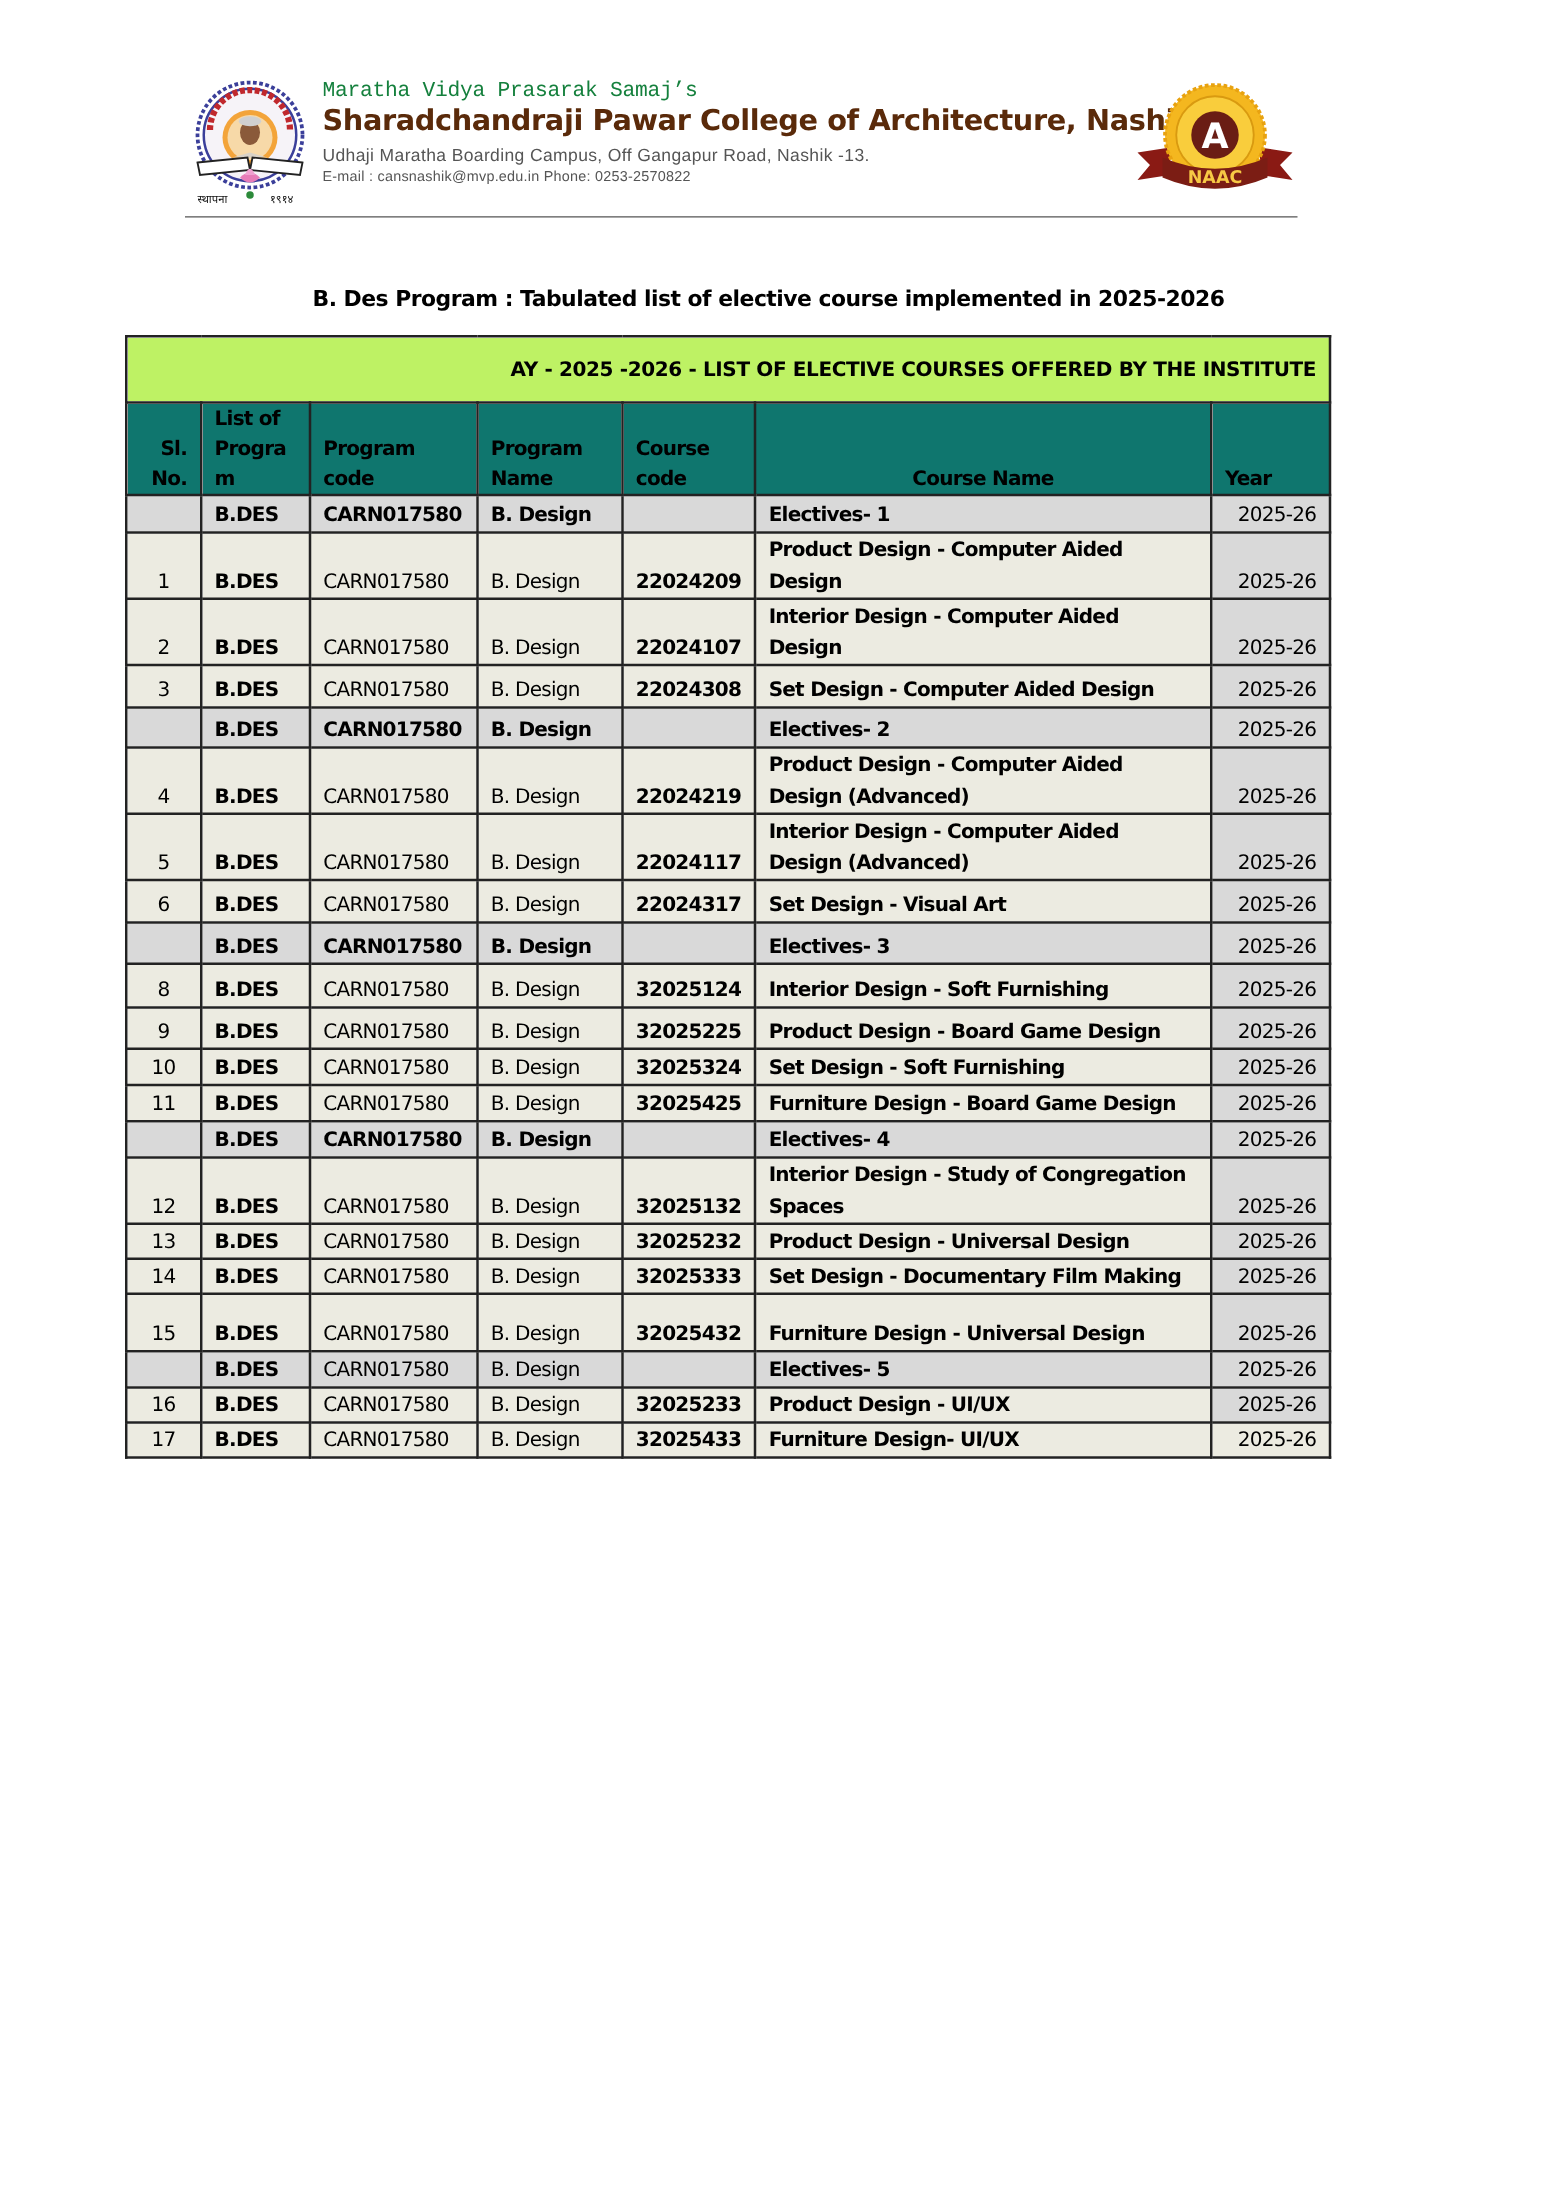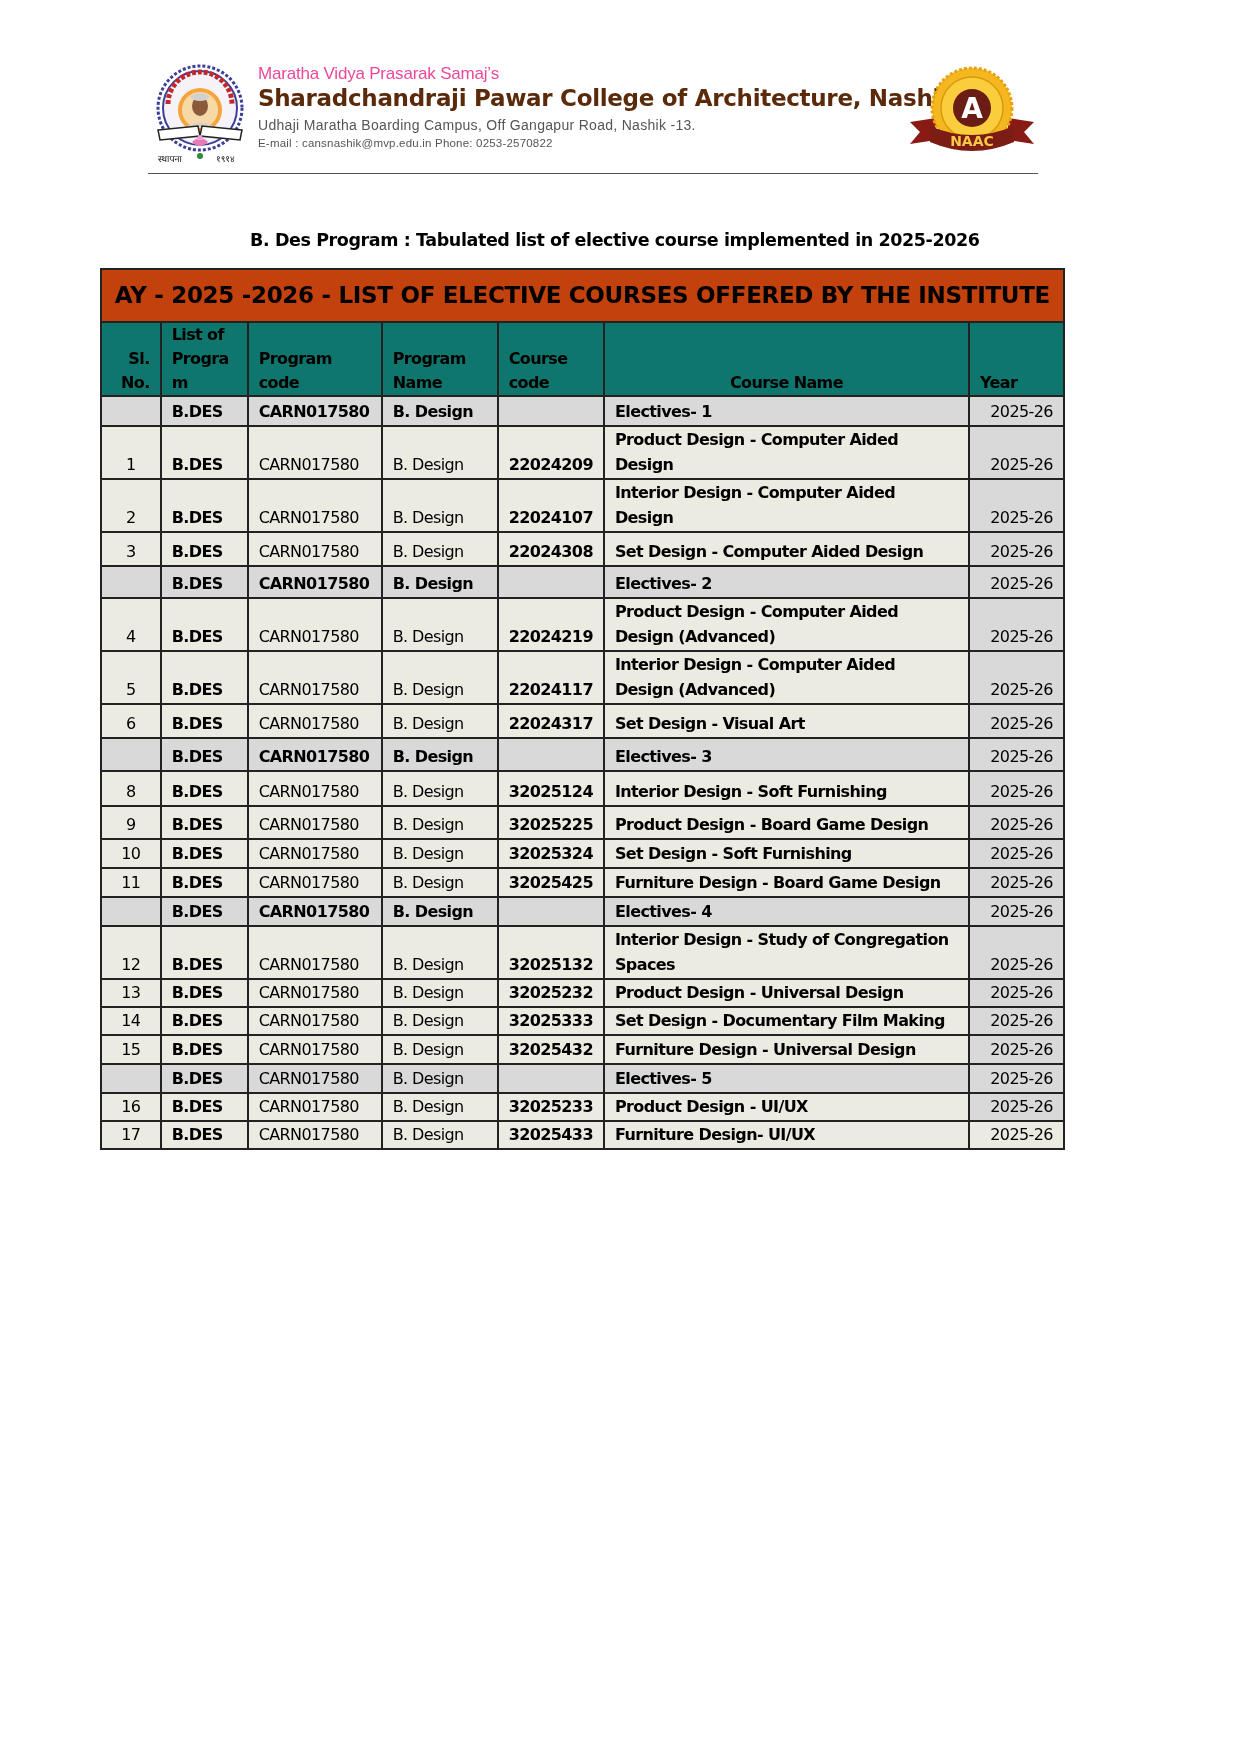--- a/index.html
+++ b/index.html
@@ -3,36 +3,36 @@
   <meta charset="utf-8">
   <style>
     html, body { margin: 0; padding: 0; background: #ffffff; }
     body { width: 1242px; height: 1756px; position: relative; overflow: hidden;
            font-family: "Liberation Sans", sans-serif; color: #000; }
 
     
     .letterhead { position: absolute; left: 148px; top: 62px; width: 892px; height: 112px; }
     .logo-left { position: absolute; left: 2px; top: 2px; width: 100px; height: 104px; }
     .lh-text { position: absolute; left: 110px; top: 2px; }
-    .lh-org { font-family: Liberation Sans, sans-serif; font-size: 17px; color: #ec4899; letter-spacing: -0.2px; }
+    .lh-org { font-family: Liberation Mono, monospace; font-size: 17px; color: #15803d; letter-spacing: -0.2px; }
     .lh-college { font-family: "DejaVu Sans", sans-serif; font-weight: bold; font-size: 23px; color: #5a2a0a; margin-top: 1px; letter-spacing: -0.3px; }
     .lh-address { font-size: 14px; color: #555; margin-top: 6px; letter-spacing: 0.3px; }
     .lh-contact { font-size: 11.5px; color: #555; margin-top: 4px; letter-spacing: 0.2px; }
     .naac { position: absolute; left: 758px; top: 4px; width: 132px; height: 96px; }
     .lh-rule { position: absolute; left: 148px; top: 173px; width: 890px; height: 0; border-top: 1.5px solid #555; }
 
     
     .doc-heading { position: absolute; left: 250px; top: 230px; font-family: "DejaVu Sans", sans-serif; font-weight: bold;
                    font-size: 17.5px; letter-spacing: -0.4px; white-space: nowrap; }
 
     
     table.el { position: absolute; left: 100px; top: 268px; border-collapse: collapse; table-layout: fixed;
                font-family: "DejaVu Sans", sans-serif; font-size: 16px; letter-spacing: -0.6px; }
     table.el td, table.el th { border: 2px solid #222; padding: 0 10px; vertical-align: bottom; overflow: hidden; }
-    .t-title { background: #c2410c; height: 50px; text-align: center; font-weight: bold; font-size: 23px;
+    .t-title { background: #bef264; height: 50px; text-align: right; font-weight: bold; font-size: 16px;
                vertical-align: middle !important; letter-spacing: -0.3px; }
     .hdr th { background: #0f766e; font-weight: bold; text-align: left; vertical-align: middle; line-height: 24px; height: 70px; }
     .hdr th.center { text-align: center; margin-left: 36px; }
     tr.group td { background: #d9d9d9; }
     tr.item td { background: #ecebe1; }
     td.slno { text-align: center; }
     td.year { text-align: right; background: #d9d9d9 !important; }
     tr.item.last td.year { background: #ecebe1 !important; }
     .b { font-weight: bold; }
     td { line-height: 25px; padding-bottom: 1px !important; }
@@ -248,21 +248,21 @@
       </tr>
       <tr class="item" style="height: 28px;">
         <td class="slno">14</td>
         <td class="b">B.DES</td>
         <td>CARN017580</td>
         <td>B. Design</td>
         <td class="b">32025333</td>
         <td class="b">Set Design - Documentary Film Making</td>
         <td class="year">2025-26</td>
       </tr>
-      <tr class="item" style="height: 29px;">
+      <tr class="item" style="height: 46px;">
         <td class="slno">15</td>
         <td class="b">B.DES</td>
         <td>CARN017580</td>
         <td>B. Design</td>
         <td class="b">32025432</td>
         <td class="b">Furniture Design - Universal Design</td>
         <td class="year">2025-26</td>
       </tr>
       <tr class="group" style="height: 29px;">
         <td class="slno"></td>

